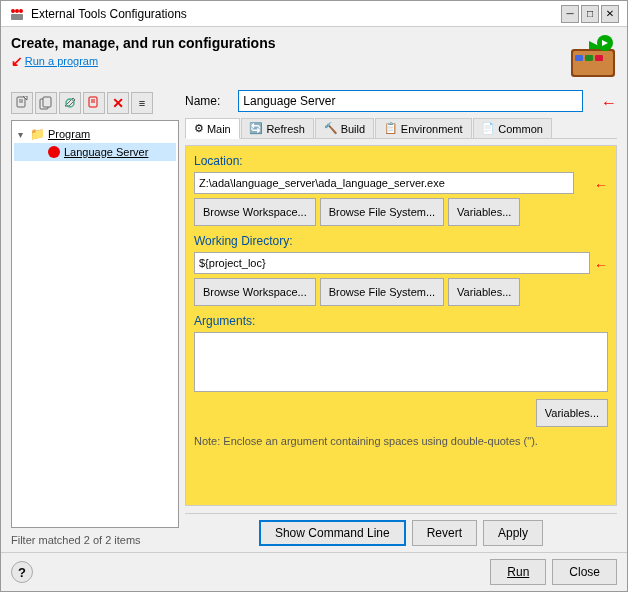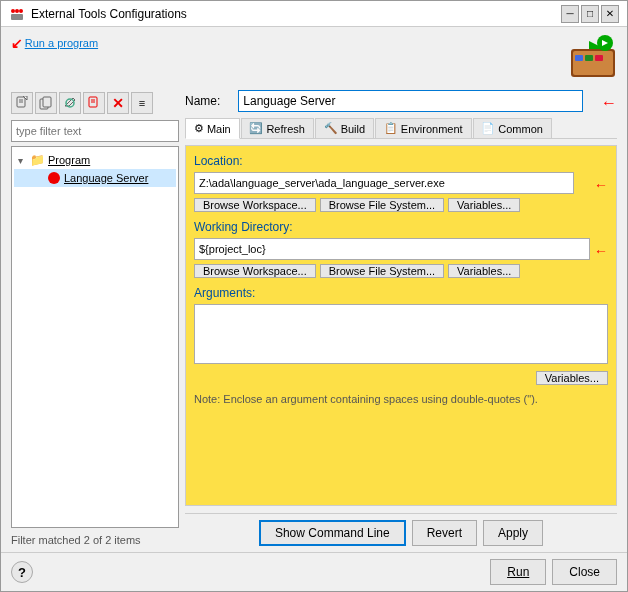--- a/index.html
+++ b/index.html
@@ -249,21 +249,21 @@
       padding: 2px 4px;
       font-size: 11px;
       background: white;
       width: 100%;
     }
     .field-buttons {
       display: flex;
       gap: 4px;
     }
     .field-btn {
-      height: 14px;
+      height: 28px;
       padding: 0 8px;
       border: 1px solid #aaa;
       background: #e8e8e8;
       cursor: pointer;
       font-size: 11px;
     }
     .args-textarea {
       width: 100%;
       height: 60px;
       border: 1px solid #aaa;
@@ -371,20 +371,21 @@
       <button class="title-btn">─</button>
       <button class="title-btn">□</button>
       <button class="title-btn">✕</button>
     </div>
   </div>
 
   <div class="window-content">
 
     <div class="header-area">
       <div class="header-left">
+        <span class="main-title">Create, manage, and run configurations</span>
         <div class="run-program-arrow">
           <span class="run-arrow arrow-annotation">↙</span>
           <span class="run-label">Run a program</span>
         </div>
       </div>
       <div>
         <svg width="48" height="48" viewBox="0 0 48 48">
           <rect x="2" y="14" width="44" height="28" rx="3" fill="#8B4513"></rect>
           <rect x="4" y="16" width="40" height="24" rx="2" fill="#CD853F"></rect>
           <rect x="6" y="20" width="8" height="6" rx="1" fill="#4169E1"></rect>
@@ -426,21 +427,20 @@
             <svg width="14" height="14" viewBox="0 0 14 14">
                 <rect x="2" y="1" width="8" height="10" rx="1" fill="#e8e8e8" stroke="#e00" stroke-width="1"></rect>
                 <line x1="4" y1="4" x2="8" y2="4" stroke="#e00"></line>
                 <line x1="4" y1="6" x2="8" y2="6" stroke="#e00"></line>
               </svg>
           </button>
           <button class="toolbar-btn" title="Remove" style="color:#e00;font-weight:bold;font-size:14px;">✕</button>
           <button class="toolbar-btn" title="Collapse All" style="font-size:11px;">≡</button>
         </div>
 
-        <input class="filter-input" type="text" placeholder="type filter text" style="">
 
         <div class="tree-area">
           <div class="tree-item">
             <span class="tree-expand">▾</span>
             <span class="tree-icon folder-icon">📁</span>
             <span class="tree-label">Program</span>
           </div>
           <div class="tree-item tree-child selected">
             <span class="tree-expand"> </span>
             <span class="tree-icon">

